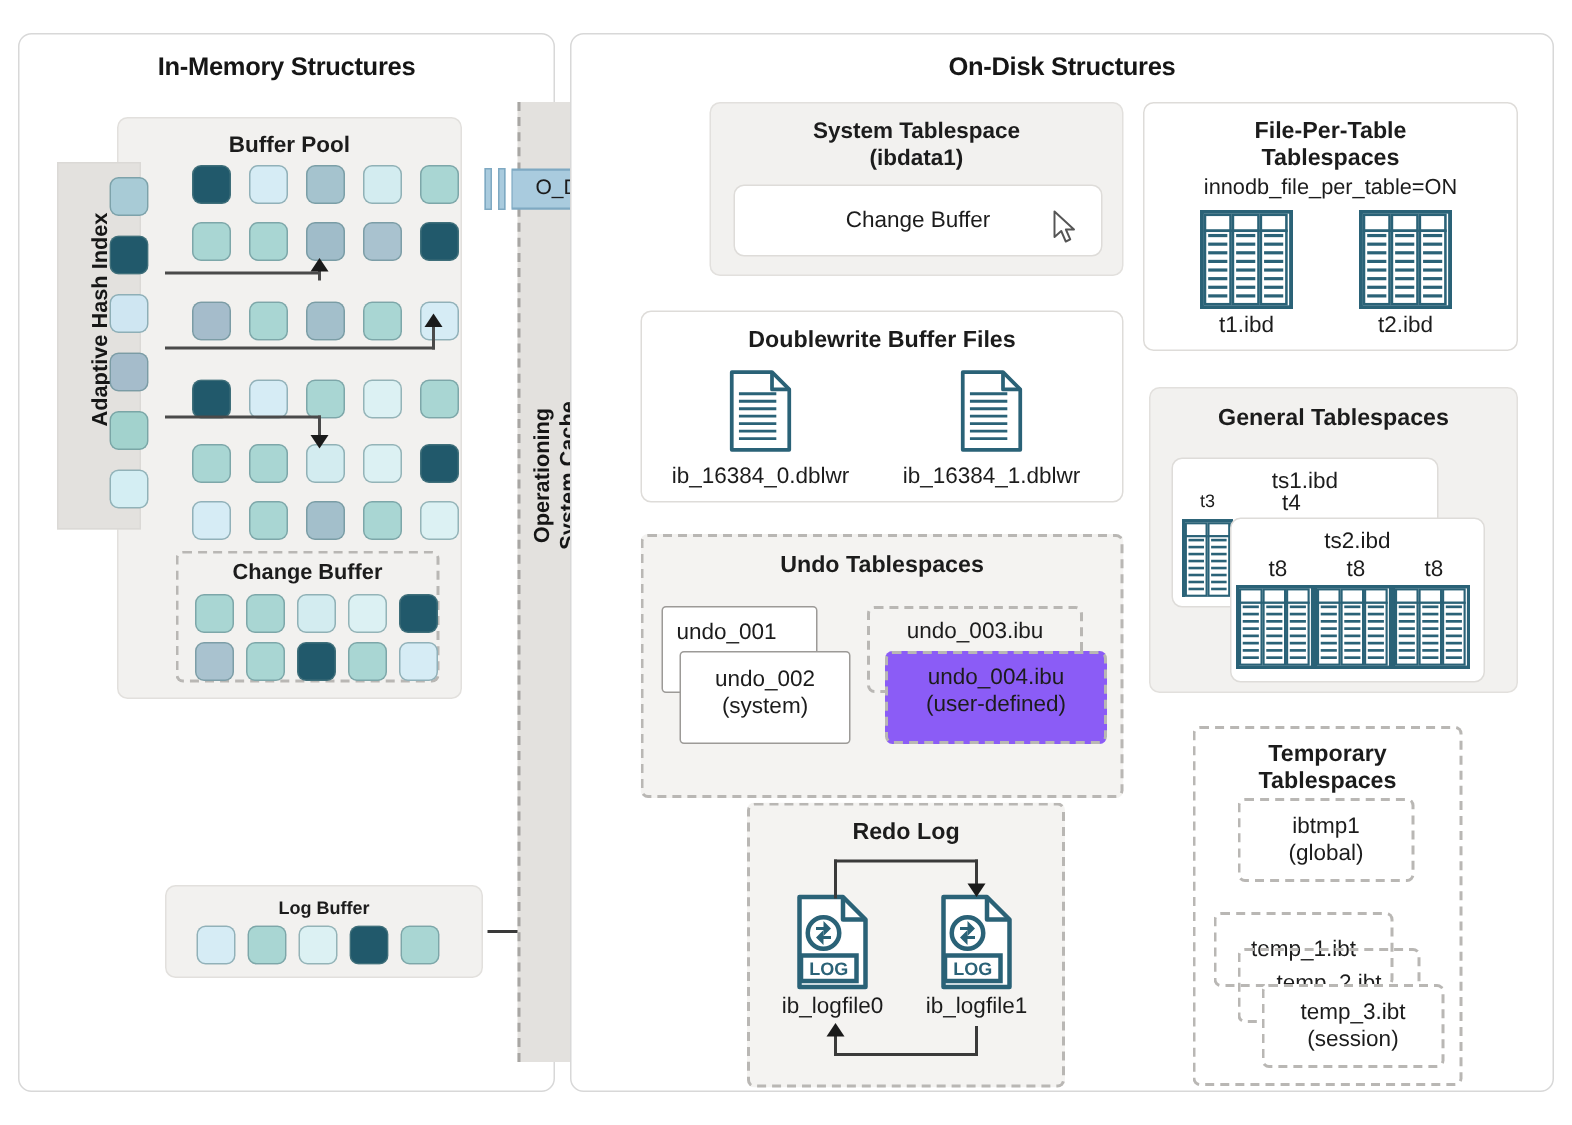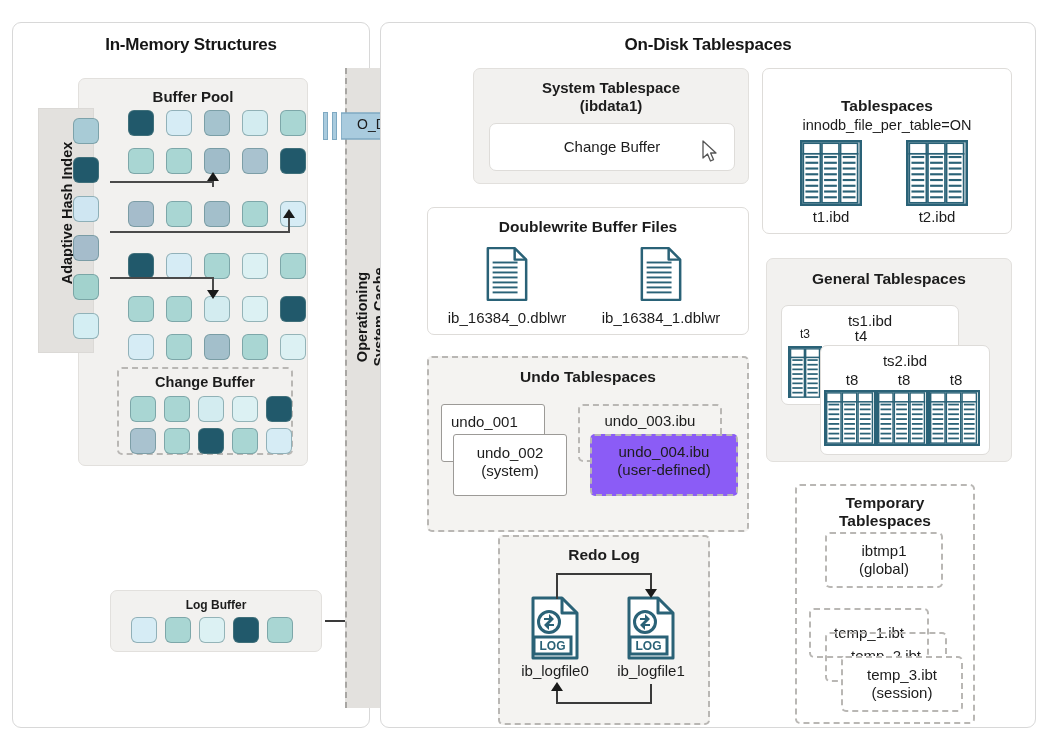--- a/index.html
+++ b/index.html
@@ -245,21 +245,21 @@
   <div id="odirect-wrap">
     <div class="odbar" style="left:0px;"></div>
     <div class="odbar" style="left:9px;"></div>
     <svg id="odirect-arrow" viewBox="0 0 142 46">
       <polygon points="0,10 104,10 104,0 142,23 104,46 104,36 0,36" fill="#a9cbde" stroke="#7fa9c2" stroke-width="1.5"></polygon>
     </svg>
     <div id="odirect-text">O_DIRECT</div>
   </div>
 
   <div class="panel" id="panel-disk">
-    <div class="panel-title">On-Disk Tablespaces</div>
+    <div class="panel-title">On-Disk Structures</div>
   </div>
 
   <div class="card" style="left:473px; top:68px; width:276px; height:116px;">
     <div class="ctitle" style="top:10px; font-size:15px;">System Tablespace</div>
     <div class="ctitle" style="top:28px; font-size:15px;">(ibdata1)</div>
     <div class="card-white" style="left:15px; top:54px; width:246px; height:48px;">
       <div class="clabel" style="top:14px; font-size:15px;">Change Buffer</div>
     </div>
   </div>
 
@@ -346,20 +346,21 @@
   <div class="arrow-line" style="left:556px; top:573px; width:96px; height:2px;"></div>
   <div class="arrow-line" style="left:556px; top:573px; width:2px; height:26px;"></div>
   <div class="arrow-line" style="left:650px; top:573px; width:2px; height:18px;"></div>
   <div class="arrow-head ah-down" style="left:645px; top:589px;"></div>
   <div class="arrow-line" style="left:556px; top:702px; width:96px; height:2px;"></div>
   <div class="arrow-line" style="left:650px; top:684px; width:2px; height:20px;"></div>
   <div class="arrow-line" style="left:556px; top:690px; width:2px; height:14px;"></div>
   <div class="arrow-head ah-up" style="left:551px; top:682px;"></div>
 
   <div class="card-white" style="left:762px; top:68px; width:250px; height:166px;">
+    <div class="ctitle" style="top:10px; font-size:15.5px;">File-Per-Table</div>
     <div class="ctitle" style="top:28px; font-size:15.5px;">Tablespaces</div>
     <div class="clabel" style="top:48px; font-size:14.5px;">innodb_file_per_table=ON</div>
   </div>
   <div id="fpt-icons">
       <div class="tblicon" style="left: 800px; top: 140px;"><svg width="62" height="66" viewBox="0 0 58 62">
     <rect x="1" y="1" width="56" height="60" fill="none" stroke="#2a6277" stroke-width="2.6"></rect>
     <rect x="3" y="3" width="16" height="10" fill="#ffffff" stroke="#2a6277" stroke-width="1.6"></rect>
           <rect x="3" y="13" width="16" height="46" fill="#ffffff" stroke="#2a6277" stroke-width="1.6"></rect>
           <line x1="5" y1="16" x2="17" y2="16" stroke="#2a6277" stroke-width="2"></line>
           <line x1="5" y1="21.4" x2="17" y2="21.4" stroke="#2a6277" stroke-width="2"></line>

